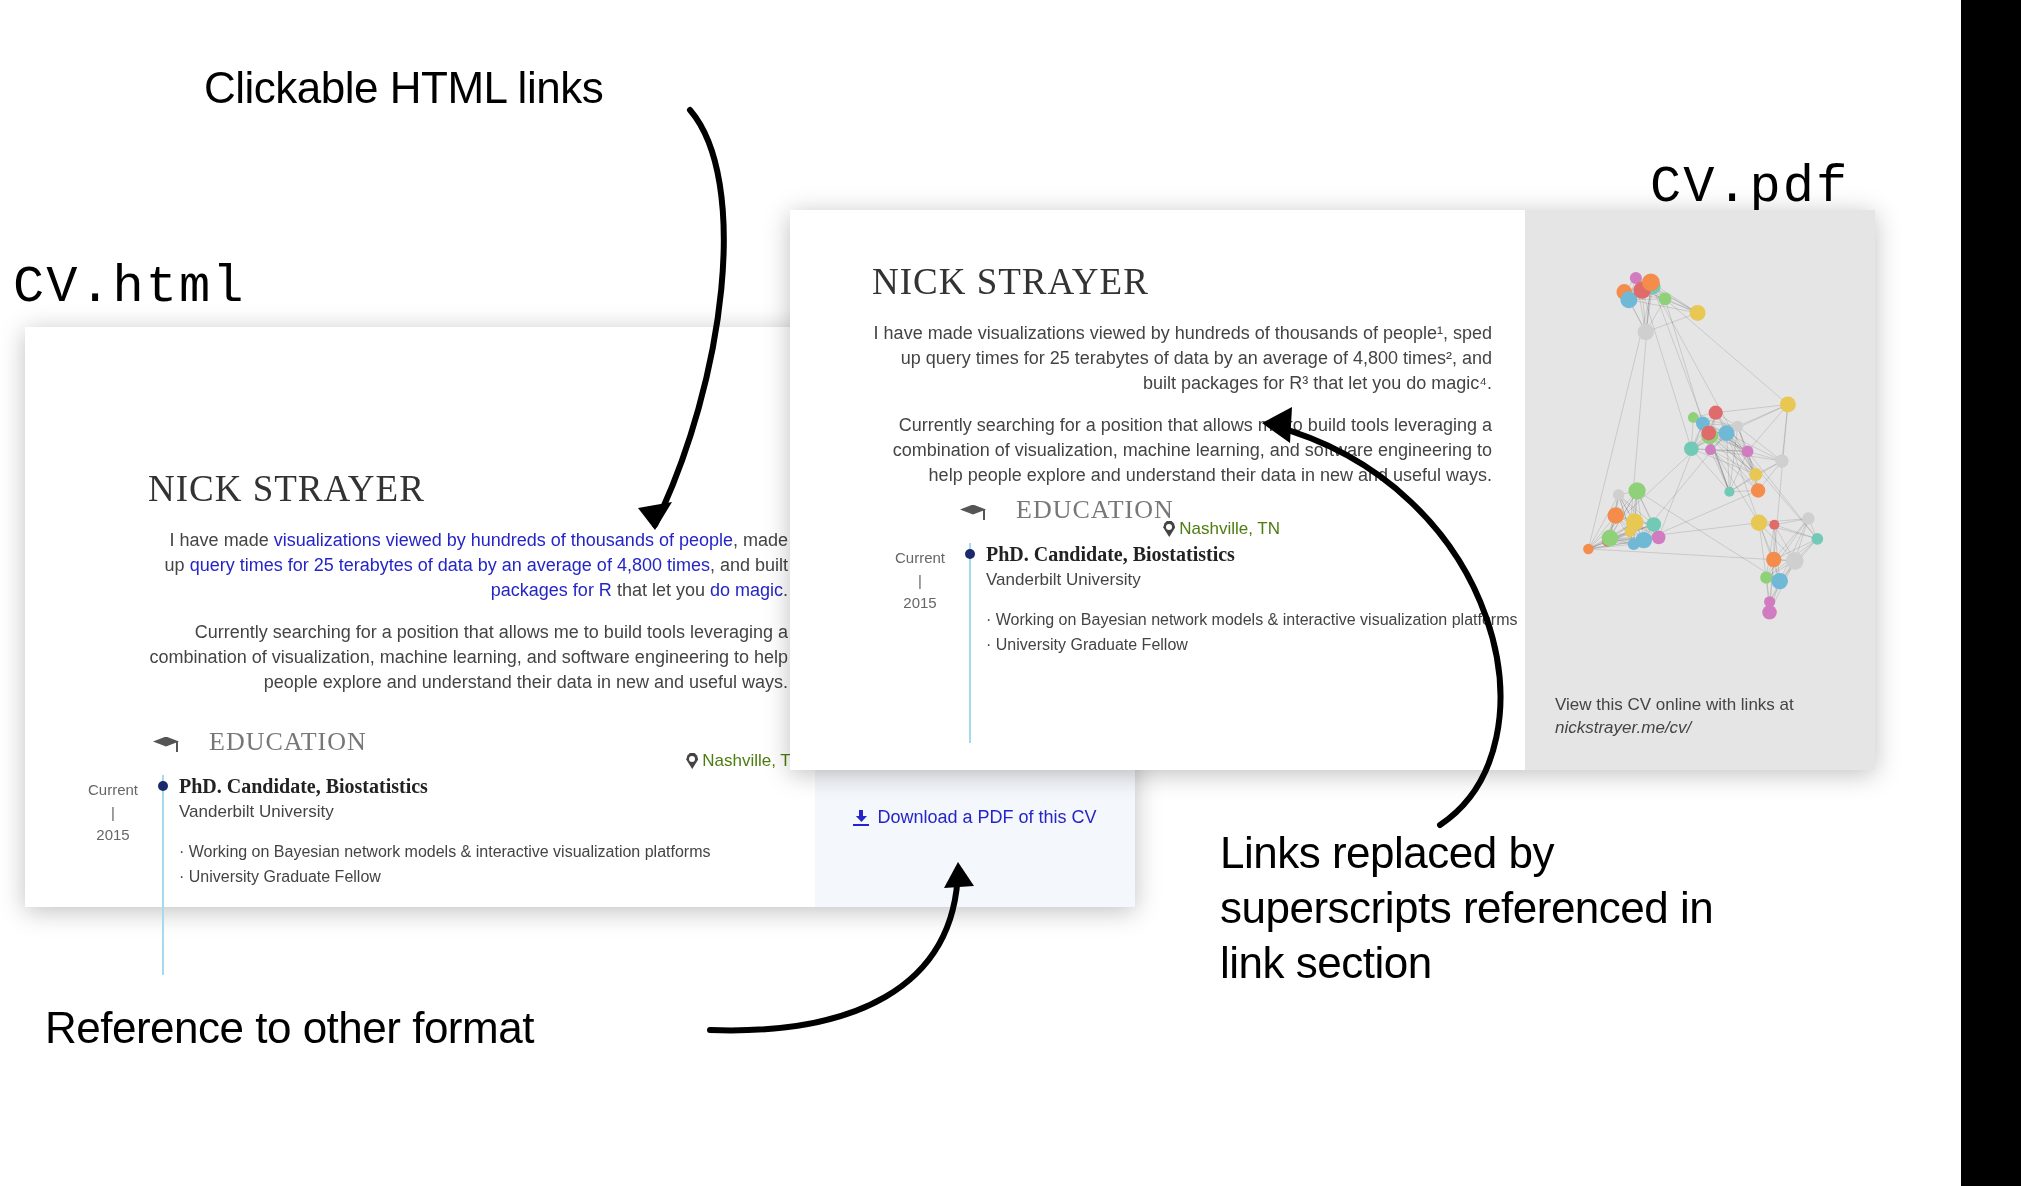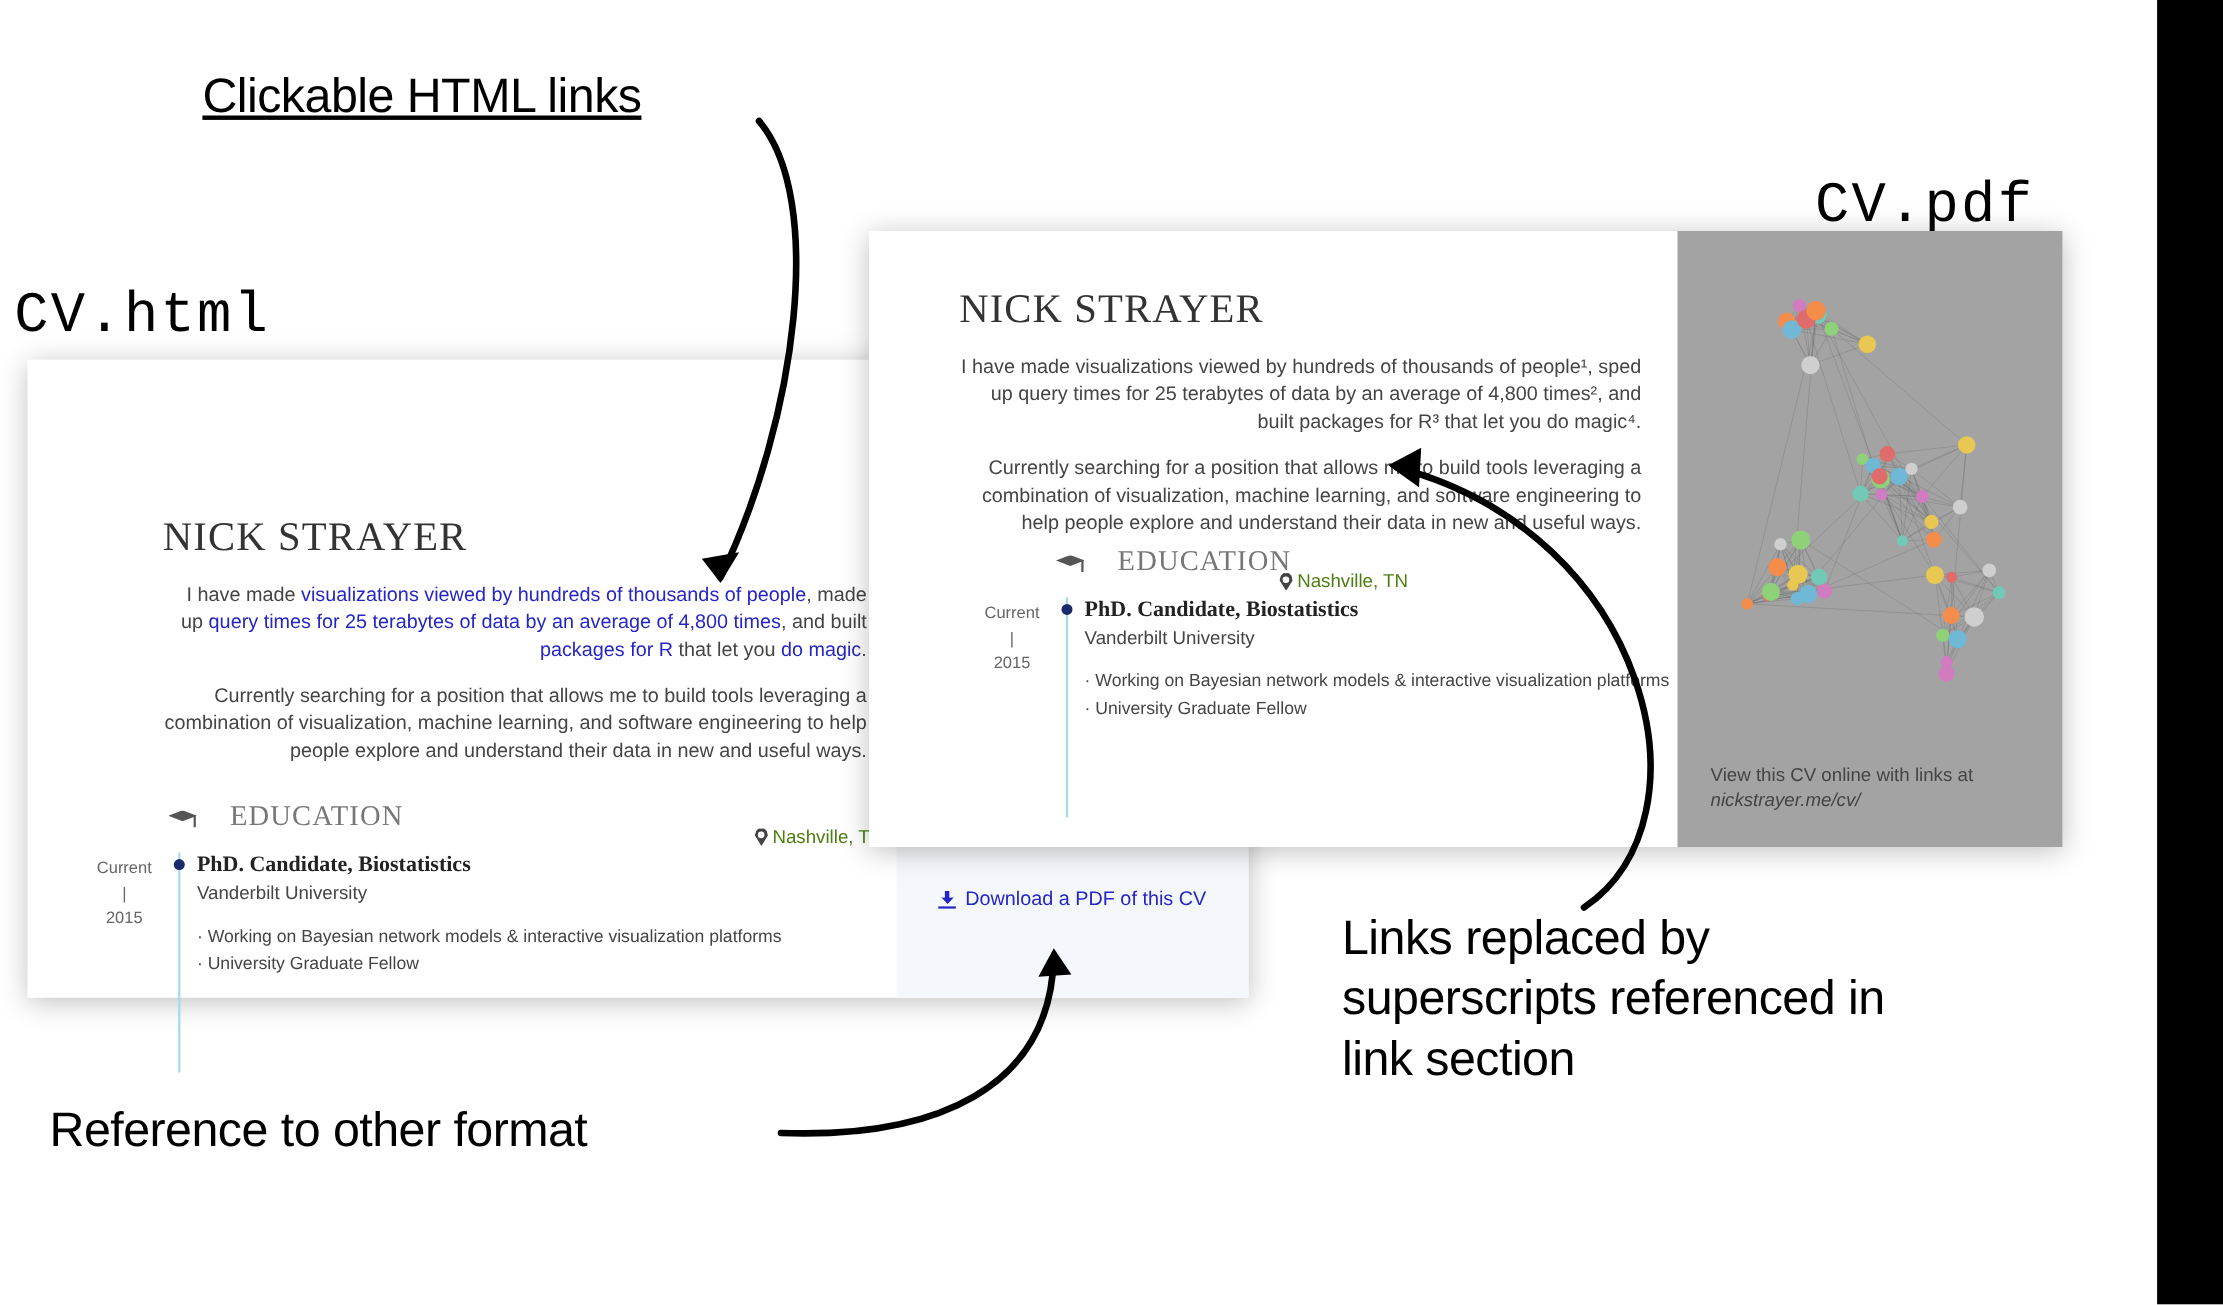--- a/index.html
+++ b/index.html
@@ -46,41 +46,41 @@
 .html-edu { position:absolute; left:50px; top:400px; width:760px; }
 .html-side { position:absolute; right:0; top:0; width:320px; height:100%; background:#f4f7fb; display:flex; align-items:flex-start; justify-content:center; padding-top:480px; }
 .dl-link { color:#2525c7; font-size:18px; display:flex; align-items:center; gap:8px; cursor:pointer; }
 .dl-icon { width:16px; height:16px; border-bottom:2px solid #2525c7; position:relative; }
 .dl-icon::before { content:''; position:absolute; left:6px; top:0; width:4px; height:9px; background:#2525c7; }
 .dl-icon::after { content:''; position:absolute; left:2px; top:6px; width:12px; height:8px; background:#2525c7; clip-path:polygon(0 0,100% 0,50% 80%); }
 
 
 .pdf-inner { position:absolute; left:82px; top:50px; width:620px; }
 .pdf-edu { position:absolute; left:10px; top:235px; width:760px; }
-.pdf-side { position:absolute; right:0; top:0; width:350px; height:100%; background:#a3a3a3; }
+.pdf-side { position:absolute; right:0; top:0; width:350px; height:100%; background:#e5e5e5; }
 .pdf-side-txt { position:absolute; bottom:30px; left:30px; right:30px; font-size:17px; color:#444; text-align:left; line-height:1.35; }
 .pdf-side-txt i { font-style:italic; }
 
 
 .viz { position:absolute; top:10px; left:20px; width:310px; height:430px; }
 .viz line { stroke:#555; stroke-opacity:0.22; stroke-width:0.9; }
 .viz circle { stroke:none; }
 
 
 svg.arrow { position:absolute; overflow:visible; }
 svg.arrow path { stroke:#000; stroke-width:6; fill:none; stroke-linecap:round; }
 svg.arrow polygon { fill:#000; }
 </style>
 </head>
 <body>
 
 <div class="canvas">
   <div class="blackbar"></div>
 
-  <div class="anno" style="left:184px; top:60px;text-decoration:underline;">Clickable HTML links</div>
+  <div class="anno" style="left:204px; top:60px;">Clickable HTML links</div>
   <div class="anno mono" style="left:13px; top:255px;">CV.html</div>
   <div class="anno mono" style="left:1650px; top:155px;">CV.pdf</div>
   <div class="anno" style="left:45px; top:1000px;">Reference to other format</div>
   <div class="anno" style="left:1220px; top:825px; width:530px;">Links replaced by superscripts referenced in link section</div>
 
   <div class="card html">
     <div class="html-side">
       <div class="dl-link">
         <span class="dl-icon"></span>
         <span>Download a PDF of this CV</span>

